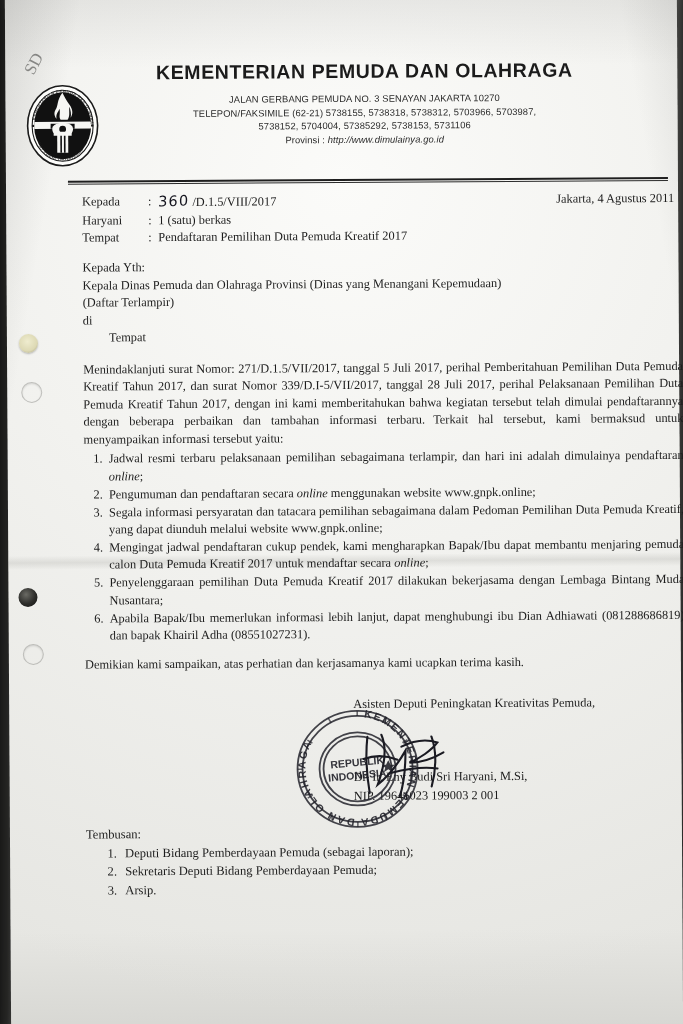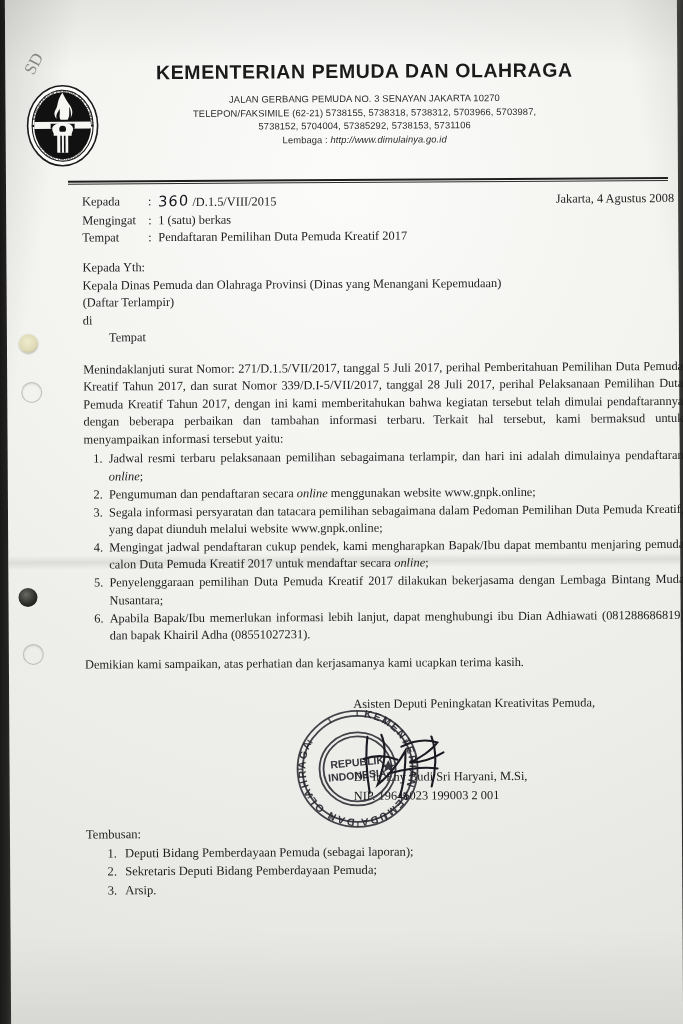--- a/index.html
+++ b/index.html
@@ -312,48 +312,48 @@
           <circle cx="66.5" cy="42" r="1.2" fill="#1b1b1b"></circle>
         </svg>
       </div>
 
       <div class="letterhead">
         <div class="lh-title">KEMENTERIAN PEMUDA DAN OLAHRAGA</div>
         <div class="lh-lines">
           <div>JALAN GERBANG PEMUDA NO. 3 SENAYAN JAKARTA 10270</div>
           <div>TELEPON/FAKSIMILE  (62-21) 5738155, 5738318, 5738312, 5703966, 5703987,</div>
           <div>5738152, 5704004, 57385292, 5738153, 5731106</div>
-          <div class="lh-website"><span class="lbl">Lembaga : </span><span>http://www.dimulainya.go.id</span></div>
+          <div class="lh-website"><span class="lbl">Provinsi : </span><span>http://www.dimulainya.go.id</span></div>
         </div>
       </div>
 
       <div class="rule">
         <div class="r1"></div>
         <div class="r2"></div>
       </div>
 
       <div class="body">
 
         <div class="meta">
           <div class="meta-row">
             <span class="meta-label">Kepada</span>
             <span class="meta-colon">:</span>
-            <span class="meta-val"><span class="handwritten">360</span><span>/D.1.5/VIII/2015</span></span>
+            <span class="meta-val"><span class="handwritten">360</span><span>/D.1.5/VIII/2017</span></span>
           </div>
           <div class="meta-row">
-            <span class="meta-label">Mengingat</span>
+            <span class="meta-label">Haryani</span>
             <span class="meta-colon">:</span>
             <span class="meta-val">1 (satu) berkas</span>
           </div>
           <div class="meta-row">
             <span class="meta-label">Tempat</span>
             <span class="meta-colon">:</span>
             <span class="meta-val">Pendaftaran Pemilihan Duta Pemuda Kreatif 2017</span>
           </div>
-          <div class="date">Jakarta, 4 Agustus  2008</div>
+          <div class="date">Jakarta, 4 Agustus  2011</div>
         </div>
 
         <div class="addressee">
           <div>Kepada Yth:</div>
           <div>Kepala Dinas Pemuda dan Olahraga Provinsi (Dinas yang Menangani Kepemudaan)</div>
           <div>(Daftar Terlampir)</div>
           <div>di</div>
           <div class="indent">Tempat</div>
         </div>
 

